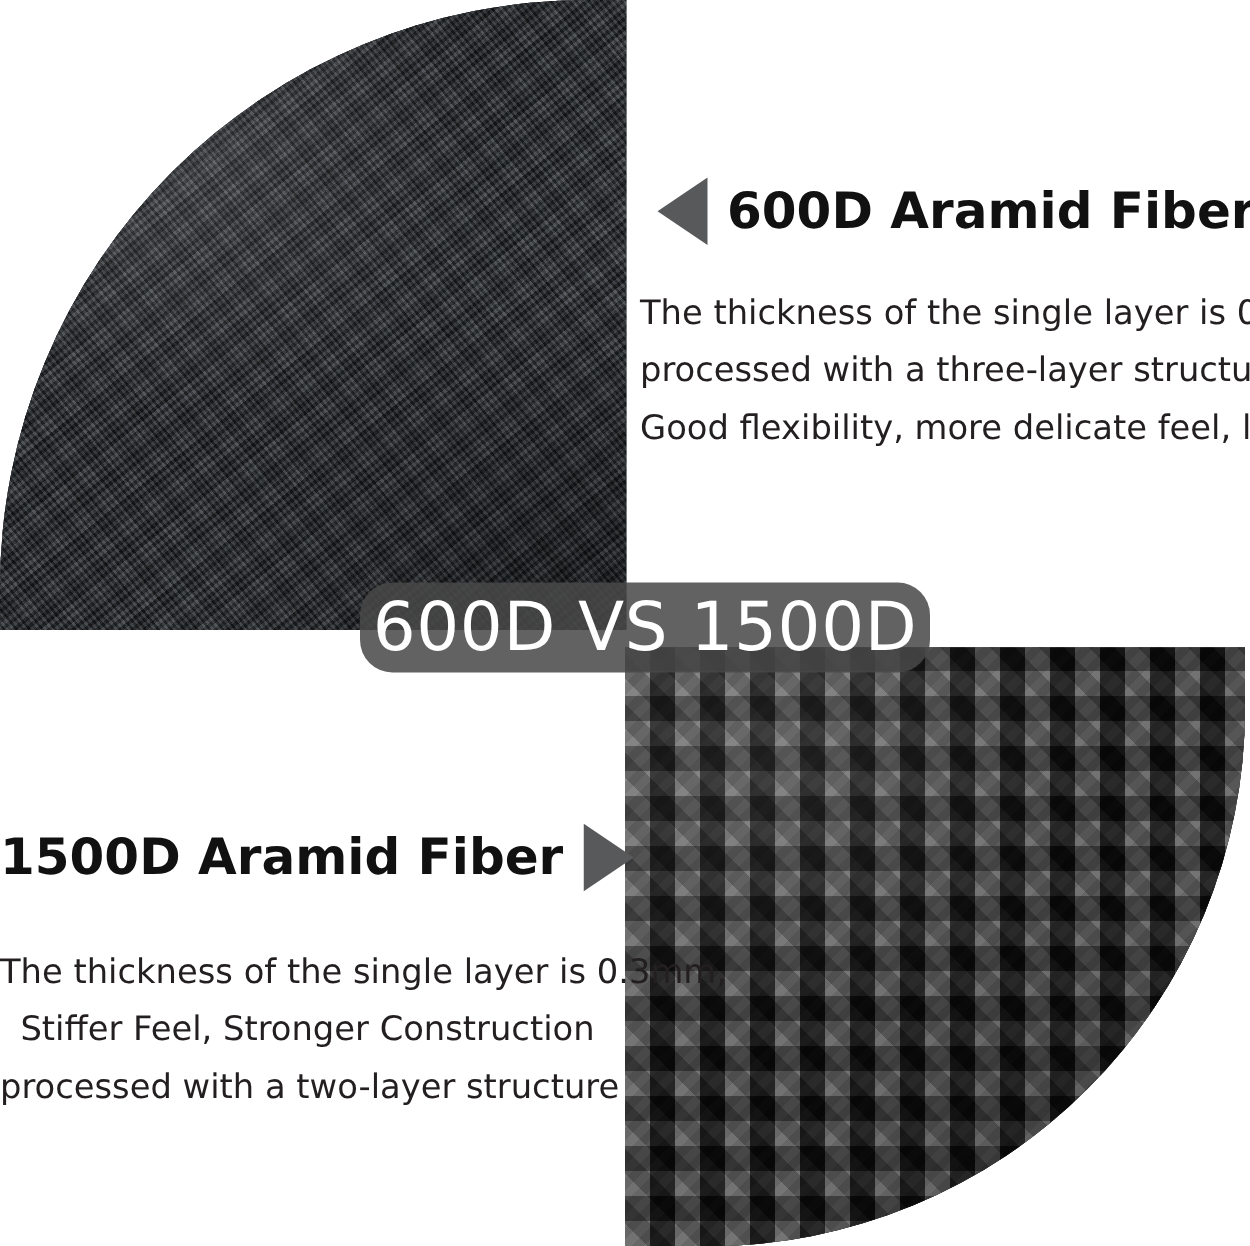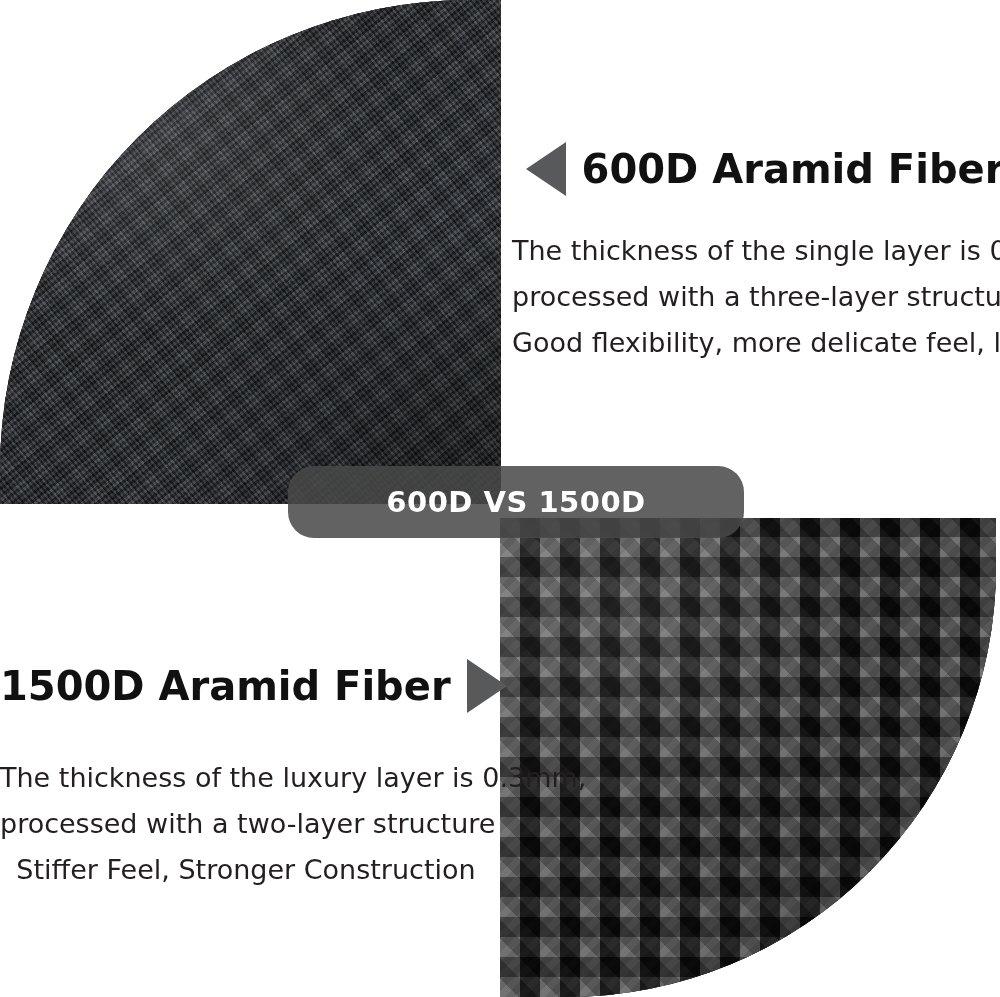--- a/index.html
+++ b/index.html
@@ -143,22 +143,22 @@
     height: 72px;
     border-radius: 26px;
     background: rgba(72,72,72,0.86);
     display: flex;
     align-items: center;
     justify-content: center;
     z-index: 20;
   }
   .banner-label {
     color: #ffffff;
-    font-size: 29px;
-    font-weight: bold;
+    font-size: 54px;
+    font-weight: normal;
     letter-spacing: 0.5px;
     font-family: "DejaVu Sans", sans-serif;
     white-space: nowrap;
     line-height: 1;
   }
 
   
   .info-top {
     position: absolute;
     left: 512px;
@@ -251,19 +251,19 @@
       <div class="line">Good flexibility, more delicate feel, luxury</div>
     </div>
   </div>
 
   <div class="info-bottom">
     <div class="head-row right-arrow">
       <span class="heading">1500D Aramid Fiber</span>
       <span class="tri tri-right"></span>
     </div>
     <div class="desc">
-      <div class="line">The thickness of the luxury layer is 0.3mm,</div>
+      <div class="line">The thickness of the single layer is 0.3mm,</div>
+      <div class="line">Stiffer Feel, Stronger Construction</div>
       <div class="line">processed with a two-layer structure</div>
-      <div class="line">Stiffer Feel, Stronger Construction</div>
     </div>
   </div>
 
 </div>
 
 </body></html>

